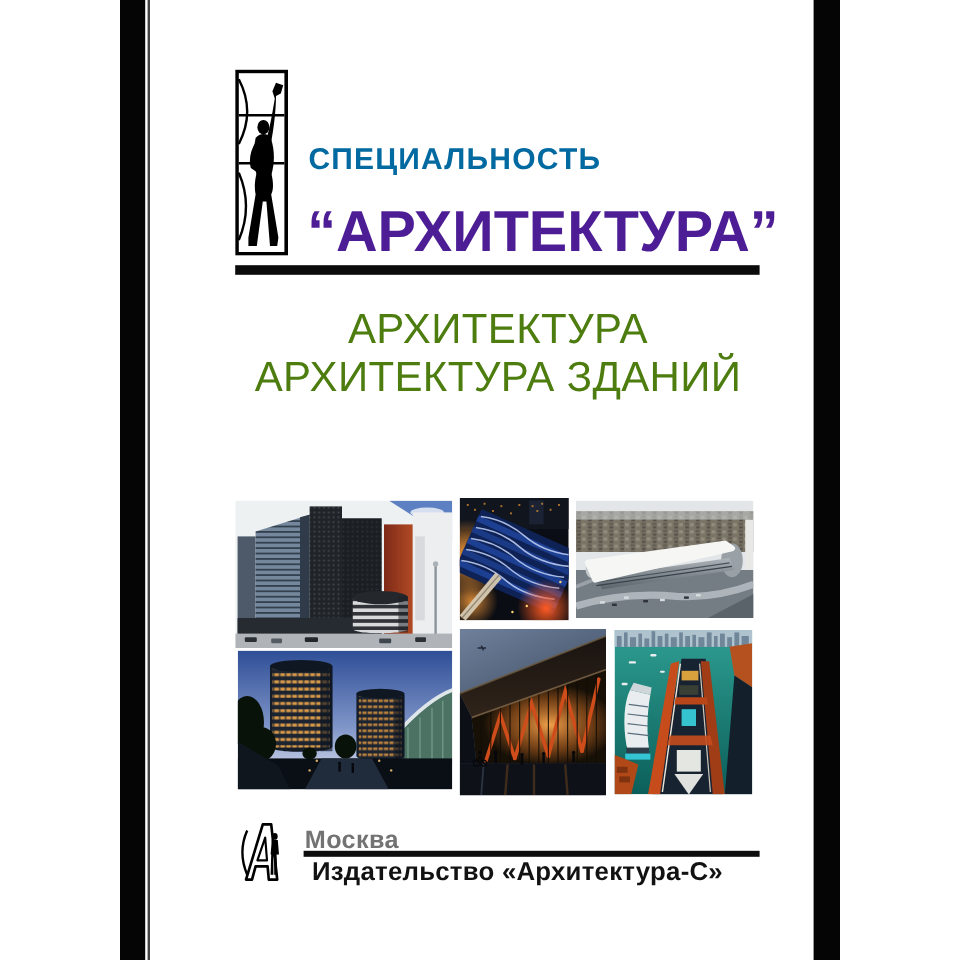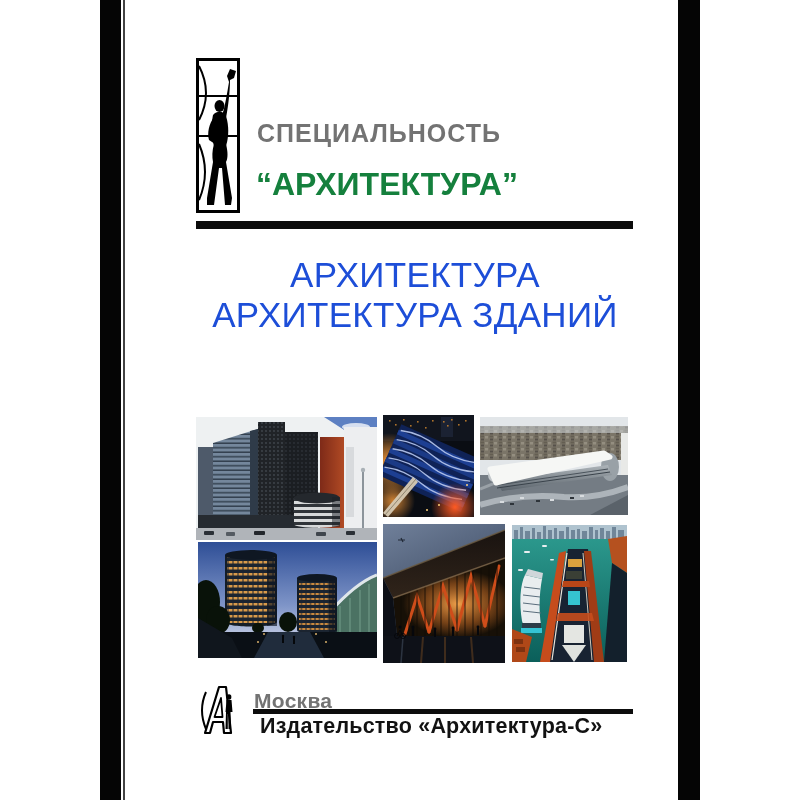--- a/index.html
+++ b/index.html
@@ -9,33 +9,33 @@
   }
   .band{position:absolute;top:0;height:800px;background:#050505;}
   .band.left{left:100px;width:21px;}
   .band.right{left:678px;width:22px;}
   .edge-line{position:absolute;top:0;left:123px;width:2px;height:800px;background:#222;opacity:.85;}
 
   
   .series-logo{position:absolute;left:196px;top:58px;width:44px;height:155px;}
   .series-label{
     position:absolute;left:257px;top:119px;
-    font-size:25px;font-weight:700;letter-spacing:1px;color:#737373;white-space:nowrap;
+    font-size:25px;font-weight:700;letter-spacing:1px;color:#0369a1;white-space:nowrap;
   }
   .series-name{
     position:absolute;left:256px;top:166px;
-    font-size:32px;font-weight:700;letter-spacing:0;color:#15803d;white-space:nowrap;
+    font-size:48px;font-weight:700;letter-spacing:0;color:#4c1d95;white-space:nowrap;
   }
   .series-rule{position:absolute;left:196px;top:221px;width:437px;height:8px;background:#0b0b0b;}
 
   
   .book-title{
     position:absolute;left:170px;top:255px;width:490px;
     text-align:center;font-size:35px;line-height:40px;font-weight:400;
-    color:#1d4ed8;letter-spacing:.3px;
+    color:#4d7c0f;letter-spacing:.3px;
   }
 
   
   .photo{position:absolute;overflow:hidden;}
   .photo svg{display:block;width:100%;height:100%;}
   .p1{left:196px;top:417px;width:181px;height:123px;}
   .p2{left:383px;top:415px;width:91px;height:102px;}
   .p3{left:480px;top:417px;width:148px;height:98px;}
   .p4{left:198px;top:542px;width:179px;height:116px;}
   .p5{left:383px;top:524px;width:122px;height:139px;}

